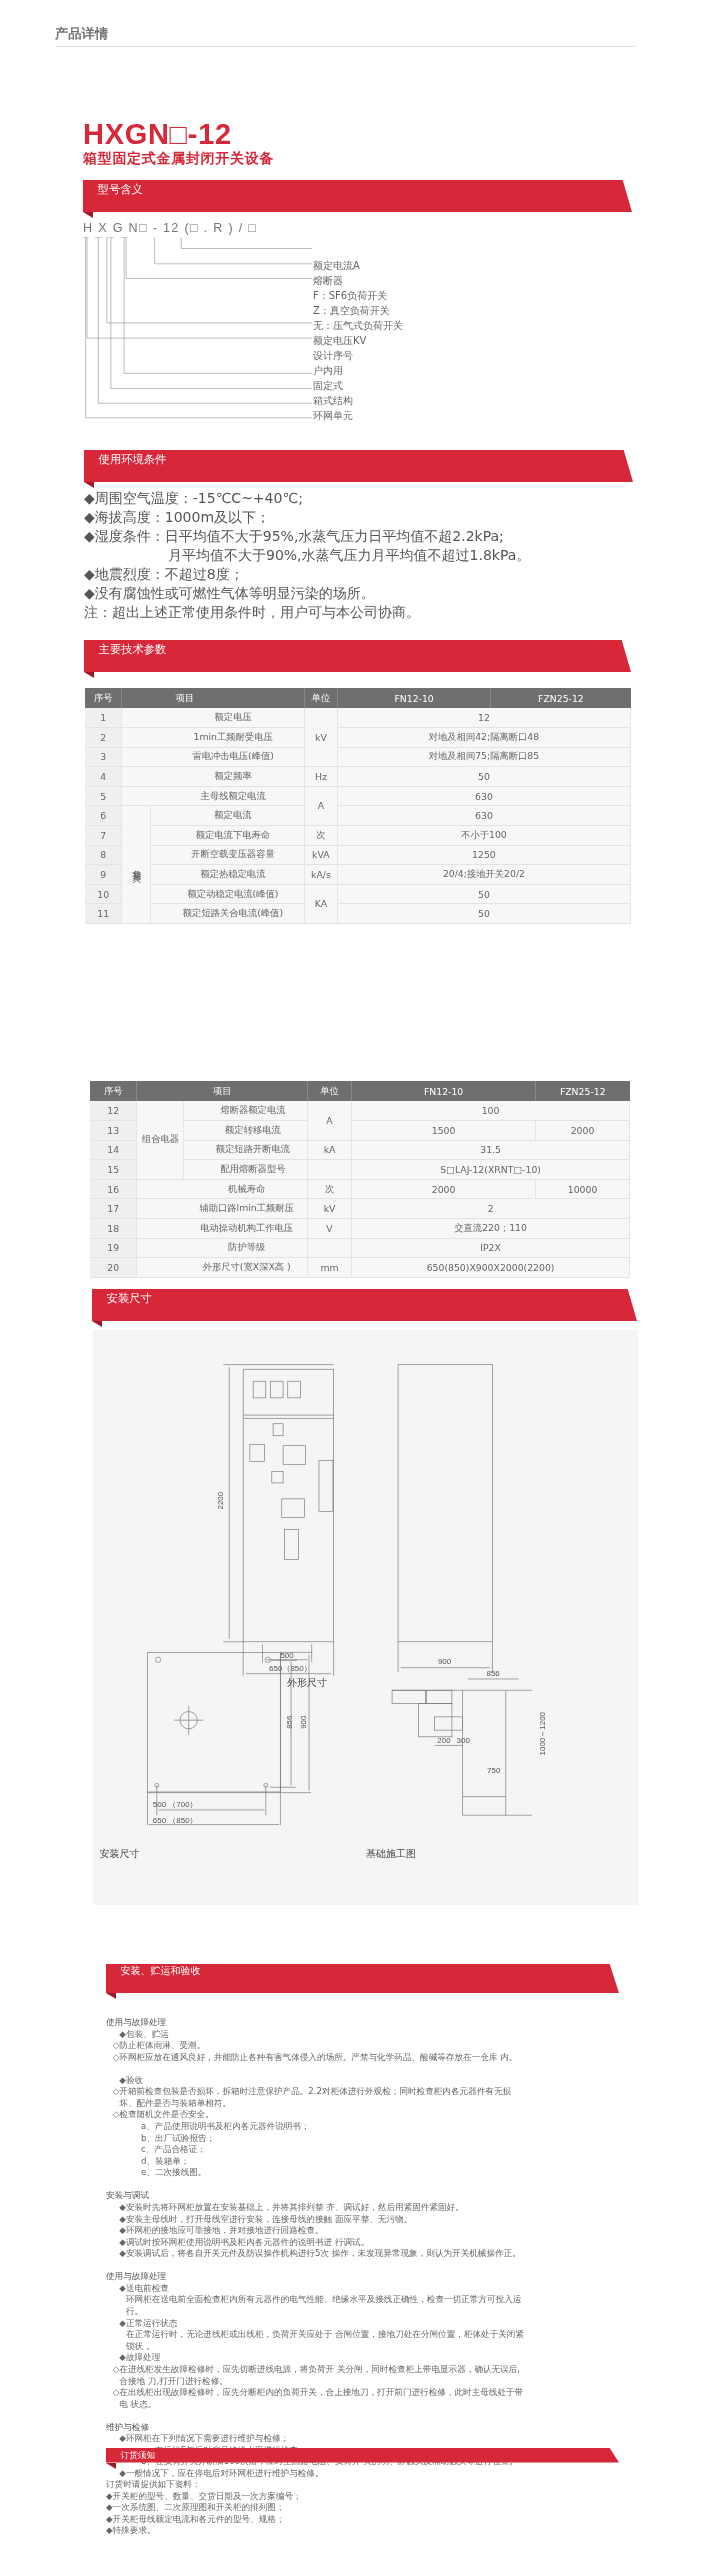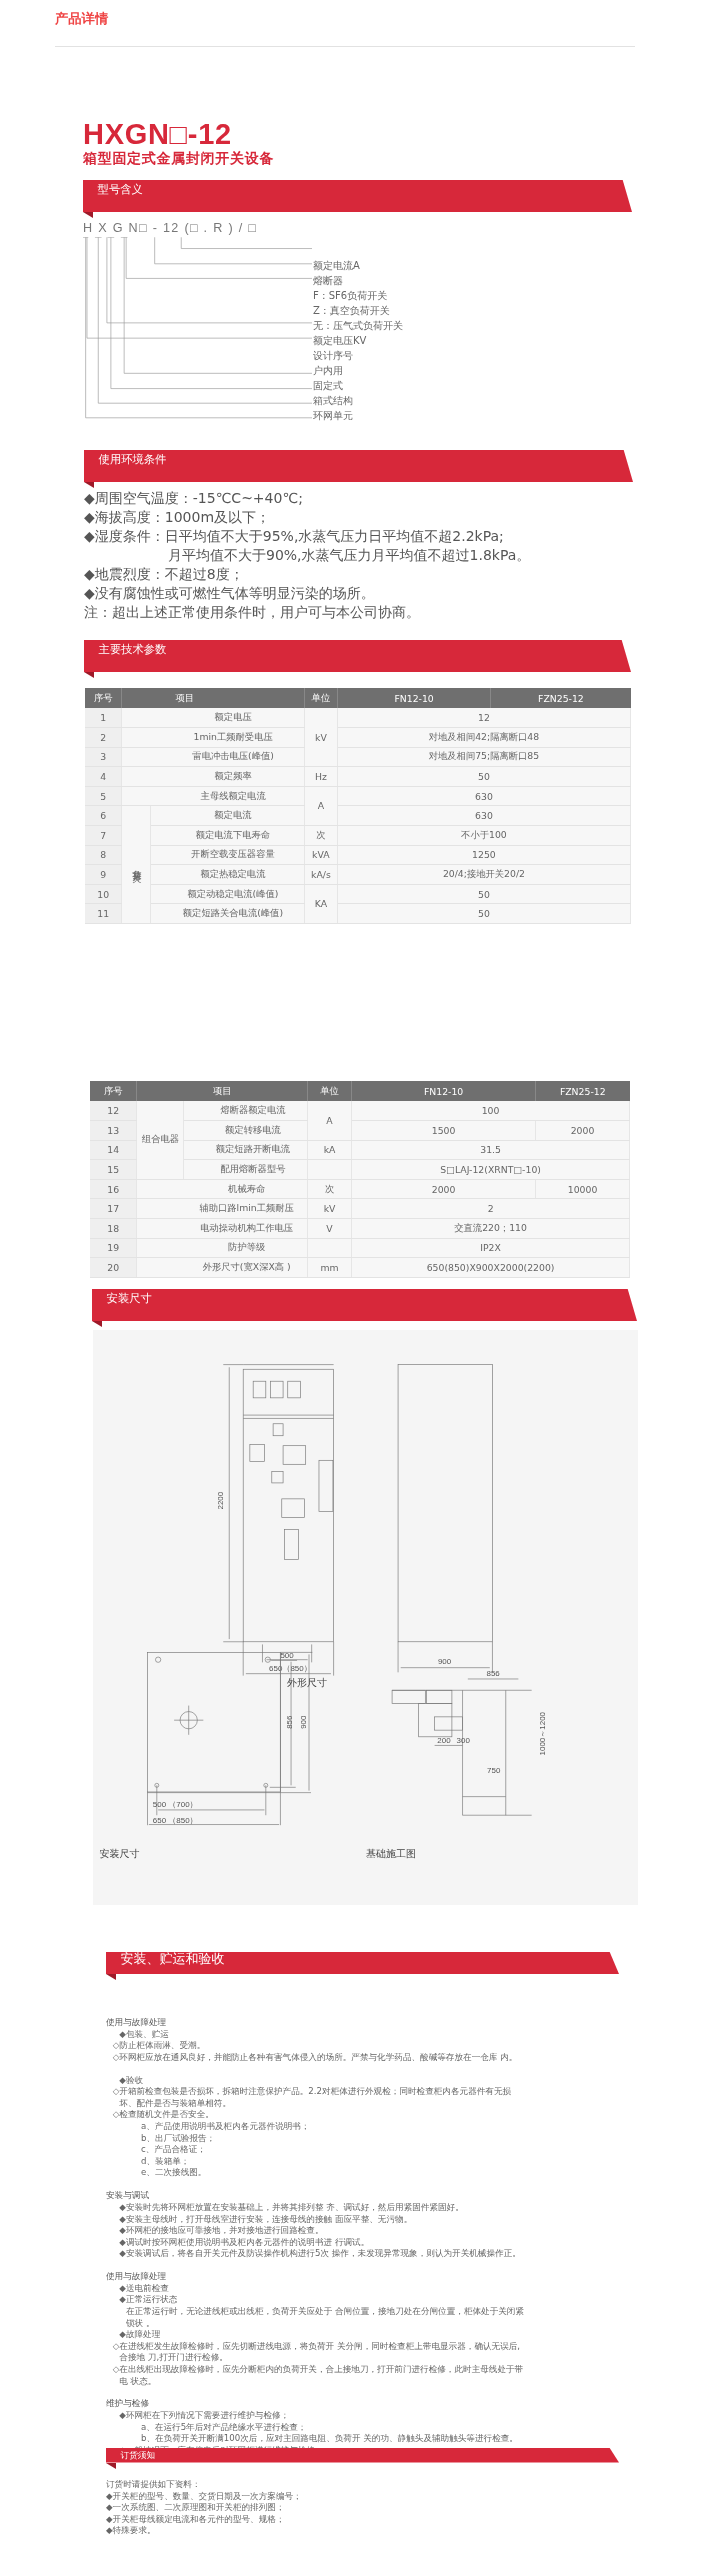--- a/index.html
+++ b/index.html
@@ -1,18 +1,18 @@
 <!DOCTYPE html>
 <html style="font-size:10.6px"><head>
 <meta charset="utf-8">
 <style>
   * { box-sizing: border-box; margin: 0; padding: 0; }
   body { width: 715px; height: 2576px; background: #fff; font-family: "DejaVu Sans", "Liberation Sans", sans-serif; color: #555; position: relative; overflow: hidden; }
   .abs { position: absolute; }
-  .page-title { left: 55px; top: 10px; font-size: 13.3px; font-weight: bold; color: #ef4444; }
+  .page-title { left: 55px; top: 25px; font-size: 13.3px; font-weight: bold; color: #737373; }
   .title-rule { left: 55px; top: 46px; width: 580px; height: 1.3px; background: #e2e2e2; }
   .brand-title { left: 83px; top: 118px; font-size: 29px; font-weight: bold; color: #d7283a; letter-spacing: 0.7px; font-family: "Liberation Sans", sans-serif; }
   .brand-sub { left: 83px; top: 150px; font-size: 14px; font-weight: bold; color: #d7283a; letter-spacing: 0.7px; }
   .ribbon { height: 32px; background: #d7283a; color: #fff; font-size: 11.3px; line-height: 20px; padding-left: 14.6px; clip-path: polygon(0 0, calc(100% - 9.3px) 0, 100% 100%, 0 100%); }
   .ribbon-fold { width: 0; height: 0; border-top: 6px solid #9e1a29; border-left: 10.6px solid transparent; }
   .model-code { left: 83px; top: 221px; font-size: 12.6px; color: #777; letter-spacing: 1.3px; font-family: "Liberation Sans", sans-serif; }
   .code-legend { left: 313px; top: 258px; font-size: 10px; color: #666; line-height: 15px; }
   .env-list { left: 84px; top: 489px; font-size: 14px; color: #555; line-height: 19px; }
   table.spec { border-collapse: collapse; font-size: 9.3px; color: #666; }
   table.spec th { background: #6f6f6f; color: #fff; font-weight: normal; height: 20px; border-right: 0.7px solid #888; text-align: center; }
@@ -362,21 +362,21 @@
       <text x="593" y="667">750</text>
       <text x="680" y="640" transform="rotate(-90 680 640)">1000～1200</text>
     </g>
   </svg>
   <div class="abs diagram-caption" style="left:194px; top:346px;">外形尺寸</div>
   <div class="abs diagram-caption" style="left:6.6px; top:517px;">安装尺寸</div>
   <div class="abs diagram-caption" style="left:273px; top:517px;">基础施工图</div>
 </div>
 
 <div class="abs" style="left:106px; top:1952px; width:513px; height:14.6px;">
-  <div class="ribbon" style="height:22px;line-height:14.6px;font-size:13px;">安装、贮运和验收</div>
+  <div class="ribbon" style="height:29px;line-height:14.6px;font-size:10px;margin-top:12px;">安装、贮运和验收</div>
   <div class="ribbon-fold"></div>
 </div>
 
 <div class="abs notes" style="left:106px; top:1981px; width:419px;margin-top:36px;" id="notes">
     <div class="h">使用与故障处理</div>
     <div class="l1">◆包装、贮运</div>
     <div class="l2">◇防止柜体雨淋、受潮。</div>
     <div class="l2">◇环网柜应放在通风良好，并能防止各种有害气体侵入的场所。严禁与化学药品、酸碱等存放在一仓库 内。</div>
     <div class="gap"></div>
     <div class="l1">◆验收</div>
@@ -390,20 +390,21 @@
     <div class="gap"></div>
     <div class="h">安装与调试</div>
     <div class="l1">◆安装时先将环网柜放置在安装基础上，并将其排列整 齐、调试好，然后用紧固件紧固好。</div>
     <div class="l1">◆安装主母线时，打开母线室进行安装，连接母线的接触 面应平整、无污物。</div>
     <div class="l1">◆环网柜的接地应可靠接地，并对接地进行回路检查。</div>
     <div class="l1">◆调试时按环网柜使用说明书及柜内各元器件的说明书进 行调试。</div>
     <div class="l1">◆安装调试后，将各自开关元件及防误操作机构进行5次 操作，未发现异常现象，则认为开关机械操作正。</div>
     <div class="gap"></div>
     <div class="h">使用与故障处理</div>
     <div class="l1">◆送电前检查</div>
+    <div class="l2c">环网柜在送电前全面检查柜内所有元器件的电气性能、绝缘水平及接线正确性，检查一切正常方可投入运行。</div>
     <div class="l1">◆正常运行状态</div>
     <div class="l2c">在正常运行时，无论进线柜或出线柜，负荷开关应处于 合闸位置，接地刀处在分闸位置，柜体处于关闭紧锁状 。</div>
     <div class="l1">◆故障处理</div>
     <div class="l2">◇在进线柜发生故障检修时，应先切断进线电源，将负荷开 关分闸，同时检查柜上带电显示器，确认无误后,合接地 刀,打开门进行检修。</div>
     <div class="l2">◇在出线柜出现故障检修时，应先分断柜内的负荷开关，合上接地刀，打开前门进行检修，此时主母线处于带电 状态。</div>
     <div class="gap"></div>
     <div class="h">维护与检修</div>
     <div class="l1">◆环网柜在下列情况下需要进行维护与检修；</div>
     <div class="l3">a、在运行5年后对产品绝缘水平进行检查；</div>
     <div class="l3">b、在负荷开关开断满100次后，应对主回路电阻、负荷开 关的功、静触头及辅助触头等进行检查。</div>

